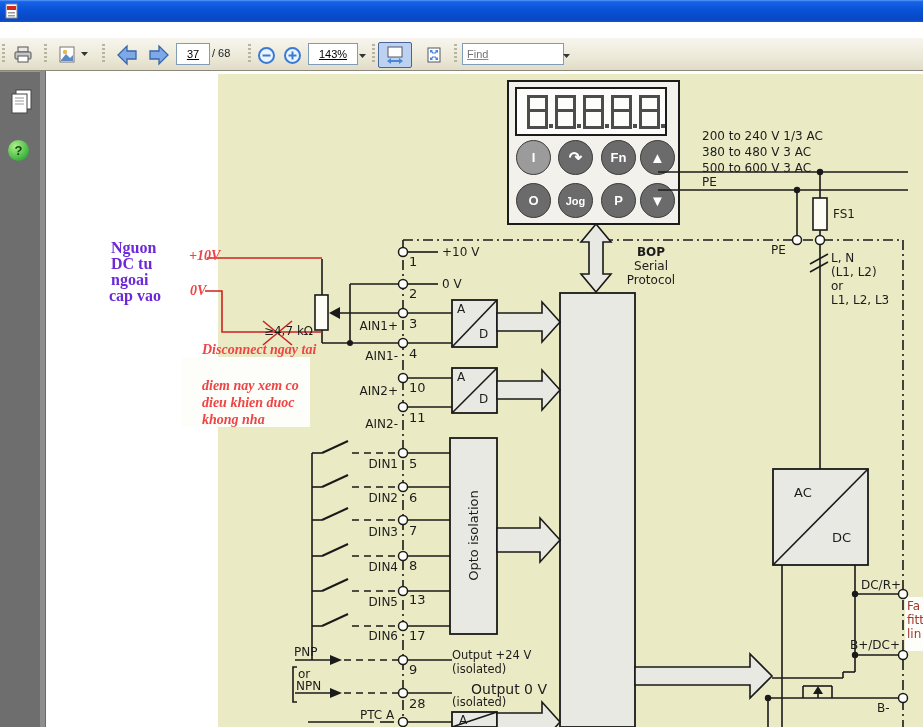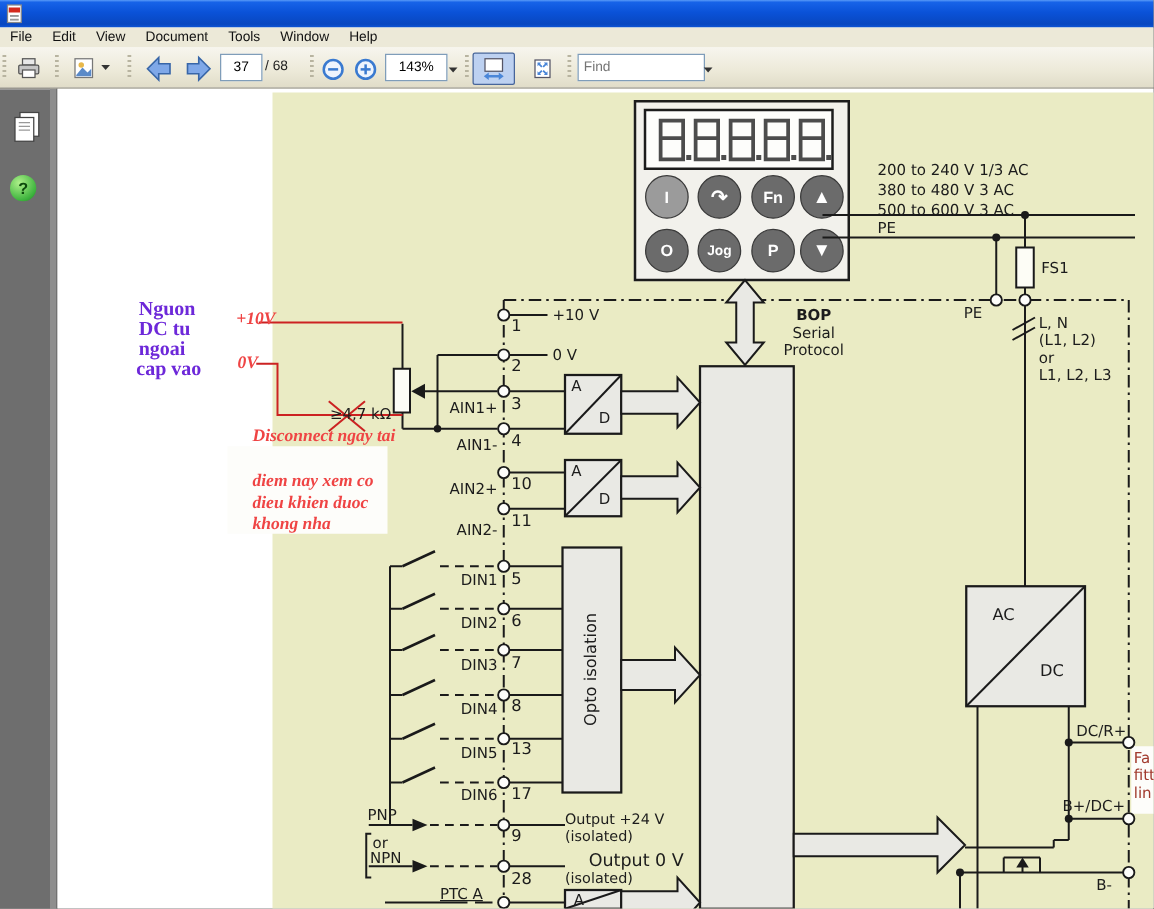--- a/index.html
+++ b/index.html
@@ -16,21 +16,21 @@
     display:flex;align-items:center;font-size:11px;color:#111;}
   .menu-item{padding:1px 8px;cursor:default;}
   #toolbar{left:0;top:38px;width:923px;height:32px;
     background:linear-gradient(180deg,#f7f5ee 0%,#ece9d8 60%,#e0dcc8 100%);
     border-bottom:1px solid #8a8678;}
   .grip{position:absolute;top:6px;width:3px;height:20px;
     background:repeating-linear-gradient(180deg,#b8b4a0 0 2px,transparent 2px 4px);}
   .tbtn{position:absolute;top:42px;height:24px;border:1px solid transparent;border-radius:2px;
     display:flex;align-items:center;justify-content:center;}
   .tbox{position:absolute;top:43px;height:18px;border:1px solid #7f9db9;background:#fff;
-    font-size:11px;text-align:center;}
+    font-size:11px;text-align:center;text-decoration:underline;}
   .ddarrow{width:9px;height:100%;display:flex;align-items:center;justify-content:center;}
   .pressed{background:#bdd1f1;border:1px solid #47659a;}
   .tlabel{position:absolute;font-size:11px;color:#222;}
 
   
   #sidebar{left:0;top:71px;width:40px;height:656px;background:#6e6e6e;border-top:1px solid #9a9a9a;}
   #page-edge{left:40px;top:71px;width:5px;height:656px;background:#8e8e8e;border-right:1px solid #6a6a6a;}
   #pdf-page{left:46px;top:71px;width:877px;height:656px;background:#fff;}
   #diagram-bg{left:218px;top:74px;width:705px;height:653px;background:#eaebc4;}
   .whitebox{background:#fdfdfa;}
@@ -76,29 +76,20 @@
     <span class="ticon">
       <svg width="16" height="16">
           <rect x="2" y="1" width="11" height="14" fill="#fff" stroke="#888"></rect>
       <rect x="3" y="3" width="9" height="4" fill="#d42a1e"></rect>
           <rect x="4" y="9" width="7" height="1.5" fill="#999"></rect>
       <rect x="4" y="12" width="7" height="1.5" fill="#999"></rect>
         </svg>
     </span>
   </div>
 
-  <div class="abs" id="menubar">
-    <span class="menu-item">File</span>
-    <span class="menu-item">Edit</span>
-    <span class="menu-item">View</span>
-    <span class="menu-item">Document</span>
-    <span class="menu-item">Tools</span>
-    <span class="menu-item">Window</span>
-    <span class="menu-item">Help</span>
-  </div>
 
   <div class="abs" id="toolbar">
     <div class="grip" style="left:2px;"></div>
     <div class="grip" style="left:44px;"></div>
     <div class="grip" style="left:102px;"></div>
     <div class="grip" style="left:248px;"></div>
     <div class="grip" style="left:372px;"></div>
     <div class="grip" style="left:454px;"></div>
   </div>
 
@@ -458,21 +449,21 @@
   <span class="lbl lbl13" style="left:409px;top:662px;">9</span>
   <span class="lbl lbl13" style="left:409px;top:696px;">28</span>
 
   <span class="lbl" style="left:294px;top:645px;">PNP</span>
   <span class="lbl" style="left:298px;top:667px;">or</span>
   <span class="lbl" style="left:296px;top:679px;">NPN</span>
   <span class="lbl" style="left:452px;top:648px;font-size:11.5px;">Output +24 V</span>
   <span class="lbl" style="left:452px;top:662px;font-size:11.5px;">(isolated)</span>
   <span class="lbl" style="left:471px;top:681px;font-size:14px;">Output 0 V</span>
   <span class="lbl" style="left:452px;top:695px;font-size:11.5px;">(isolated)</span>
-  <span class="lbl" style="left:352px;top:708px;text-decoration:underline;">PTC A</span>
+  <span class="lbl" style="left:360px;top:708px;">PTC A</span>
 
   <span class="lbl lbl13" style="left:794px;top:485px;">AC</span>
   <span class="lbl lbl13" style="left:832px;top:530px;">DC</span>
   <span class="lbl" style="left:861px;top:578px;">DC/R+</span>
   <span class="lbl" style="left:850px;top:638px;">B+/DC+</span>
   <span class="lbl" style="left:877px;top:701px;">B-</span>
   <span class="lbl fannote" style="left:907px;top:599px;">Fa</span>
   <span class="lbl fannote" style="left:907px;top:613px;">fitt</span>
   <span class="lbl fannote" style="left:907px;top:627px;">lin</span>
 

